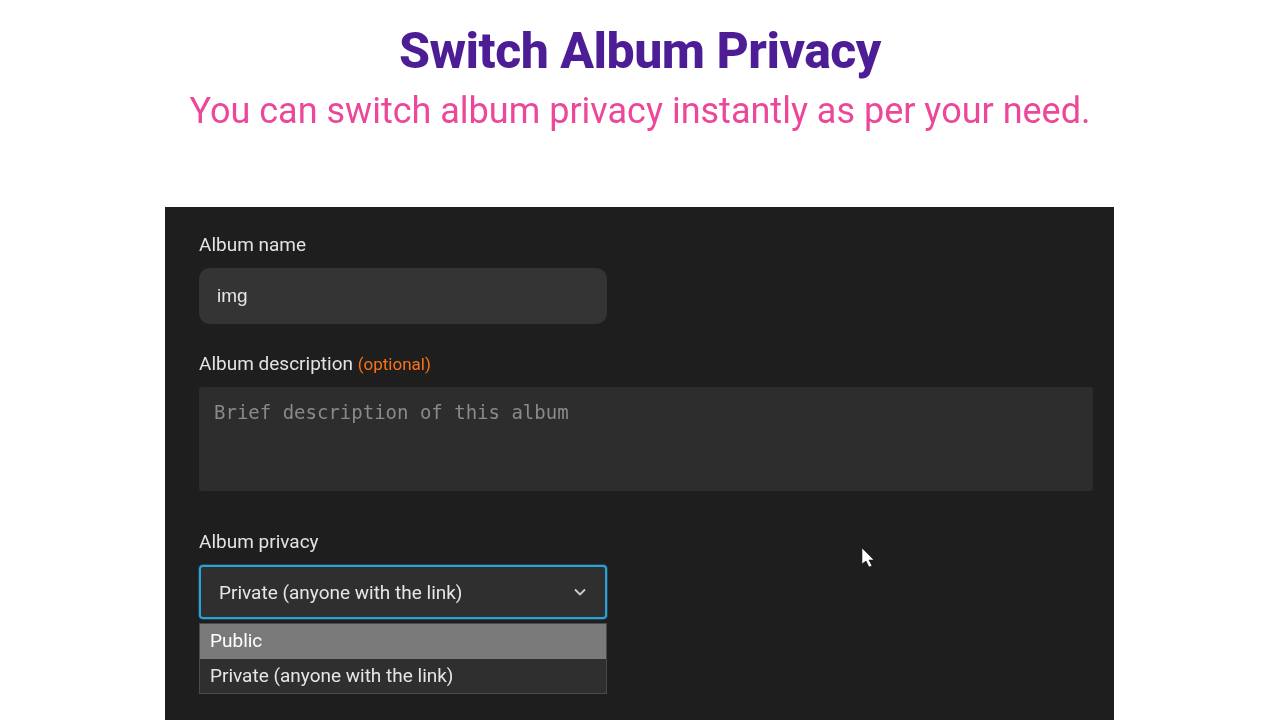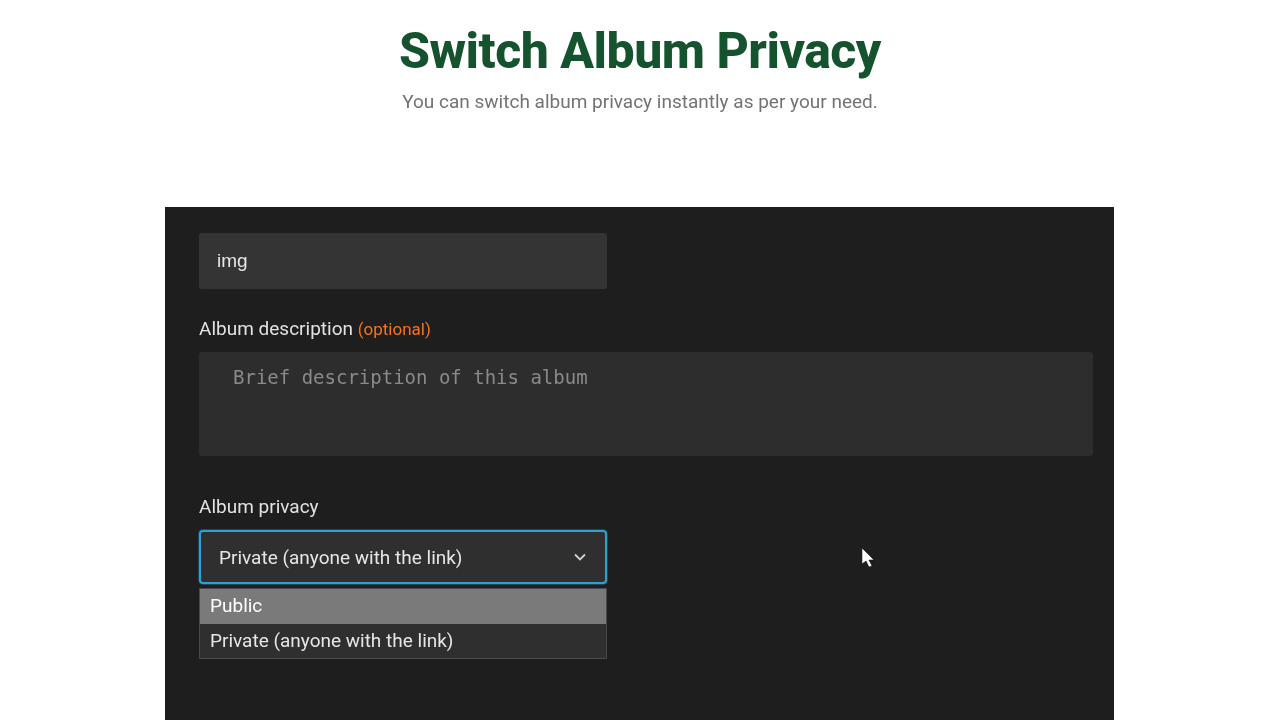--- a/index.html
+++ b/index.html
@@ -15,27 +15,27 @@
       overflow: hidden;
       position: relative;
     }
     .header {
       text-align: center;
       padding-top: 22px;
     }
     .header-title {
       font-size: 50px;
       font-weight: 800;
-      color: #14532d;
+      color: #4c1d95;
       letter-spacing: -0.5px;
     }
     .header-subtitle {
-      font-size: 19px;
+      font-size: 36px;
       font-weight: 400;
-      color: #737373;
+      color: #ec4899;
       margin-top: 10px;
     }
     .panel {
       position: absolute;
       left: 165px;
       top: 207px;
       width: 949px;
       height: 513px;
       background: #1e1e1e;
       padding: 26px 34px;
@@ -54,31 +54,31 @@
       color: #f97316;
       font-size: 17px;
       font-weight: 400;
     }
     .text-input {
       background: #343434;
       border: none;
       color: #e6e6e6;
       font-size: 19px;
       padding: 28px 18px;
-      border-radius: 3px;
+      border-radius: 11px;
       width: 408px;
       height: 52px;
       outline: none;
     }
     .textarea-input {
       background: #2d2d2d;
       border: none;
       color: #e6e6e6;
       font-size: 19px;
-      padding: 14px 34px;
+      padding: 14px 15px;
       border-radius: 3px;
       width: 894px;
       height: 104px;
       outline: none;
       resize: none;
     }
     .textarea-input::placeholder {
       color: #8a8a8a;
     }
     .privacy-group {
@@ -153,20 +153,21 @@
 <body>
 
 <div class="header">
   <h1 class="header-title">Switch Album Privacy</h1>
   <p class="header-subtitle">You can switch album privacy instantly as per your need.</p>
 </div>
 
 <div class="panel">
 
   <div class="field-group">
+    <label class="field-label">Album name</label>
     <input type="text" class="text-input" value="img" style="">
   </div>
 
   <div class="field-group">
     <label class="field-label">
       <span>Album description</span>
       <span class="optional">(optional)</span>
     </label>
     <textarea class="textarea-input" placeholder="Brief description of this album" style=""></textarea>
   </div>

